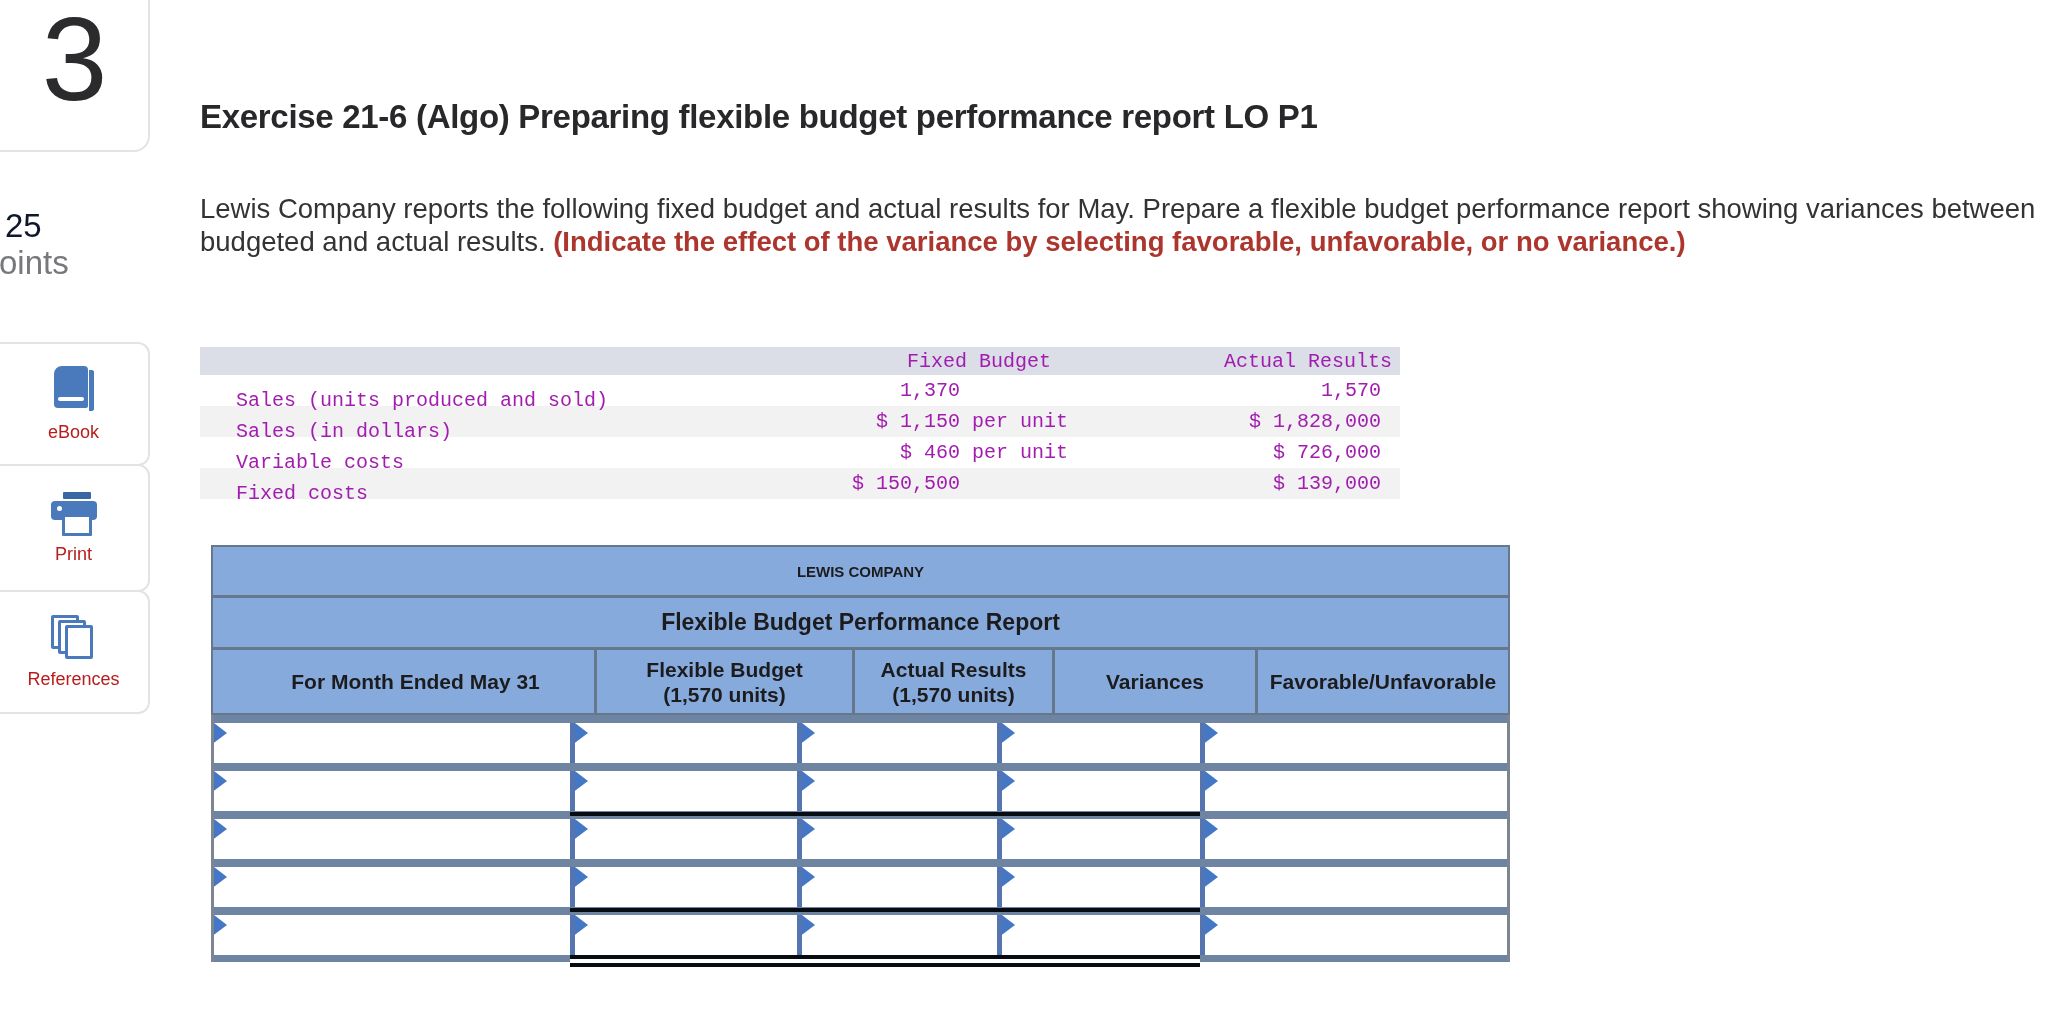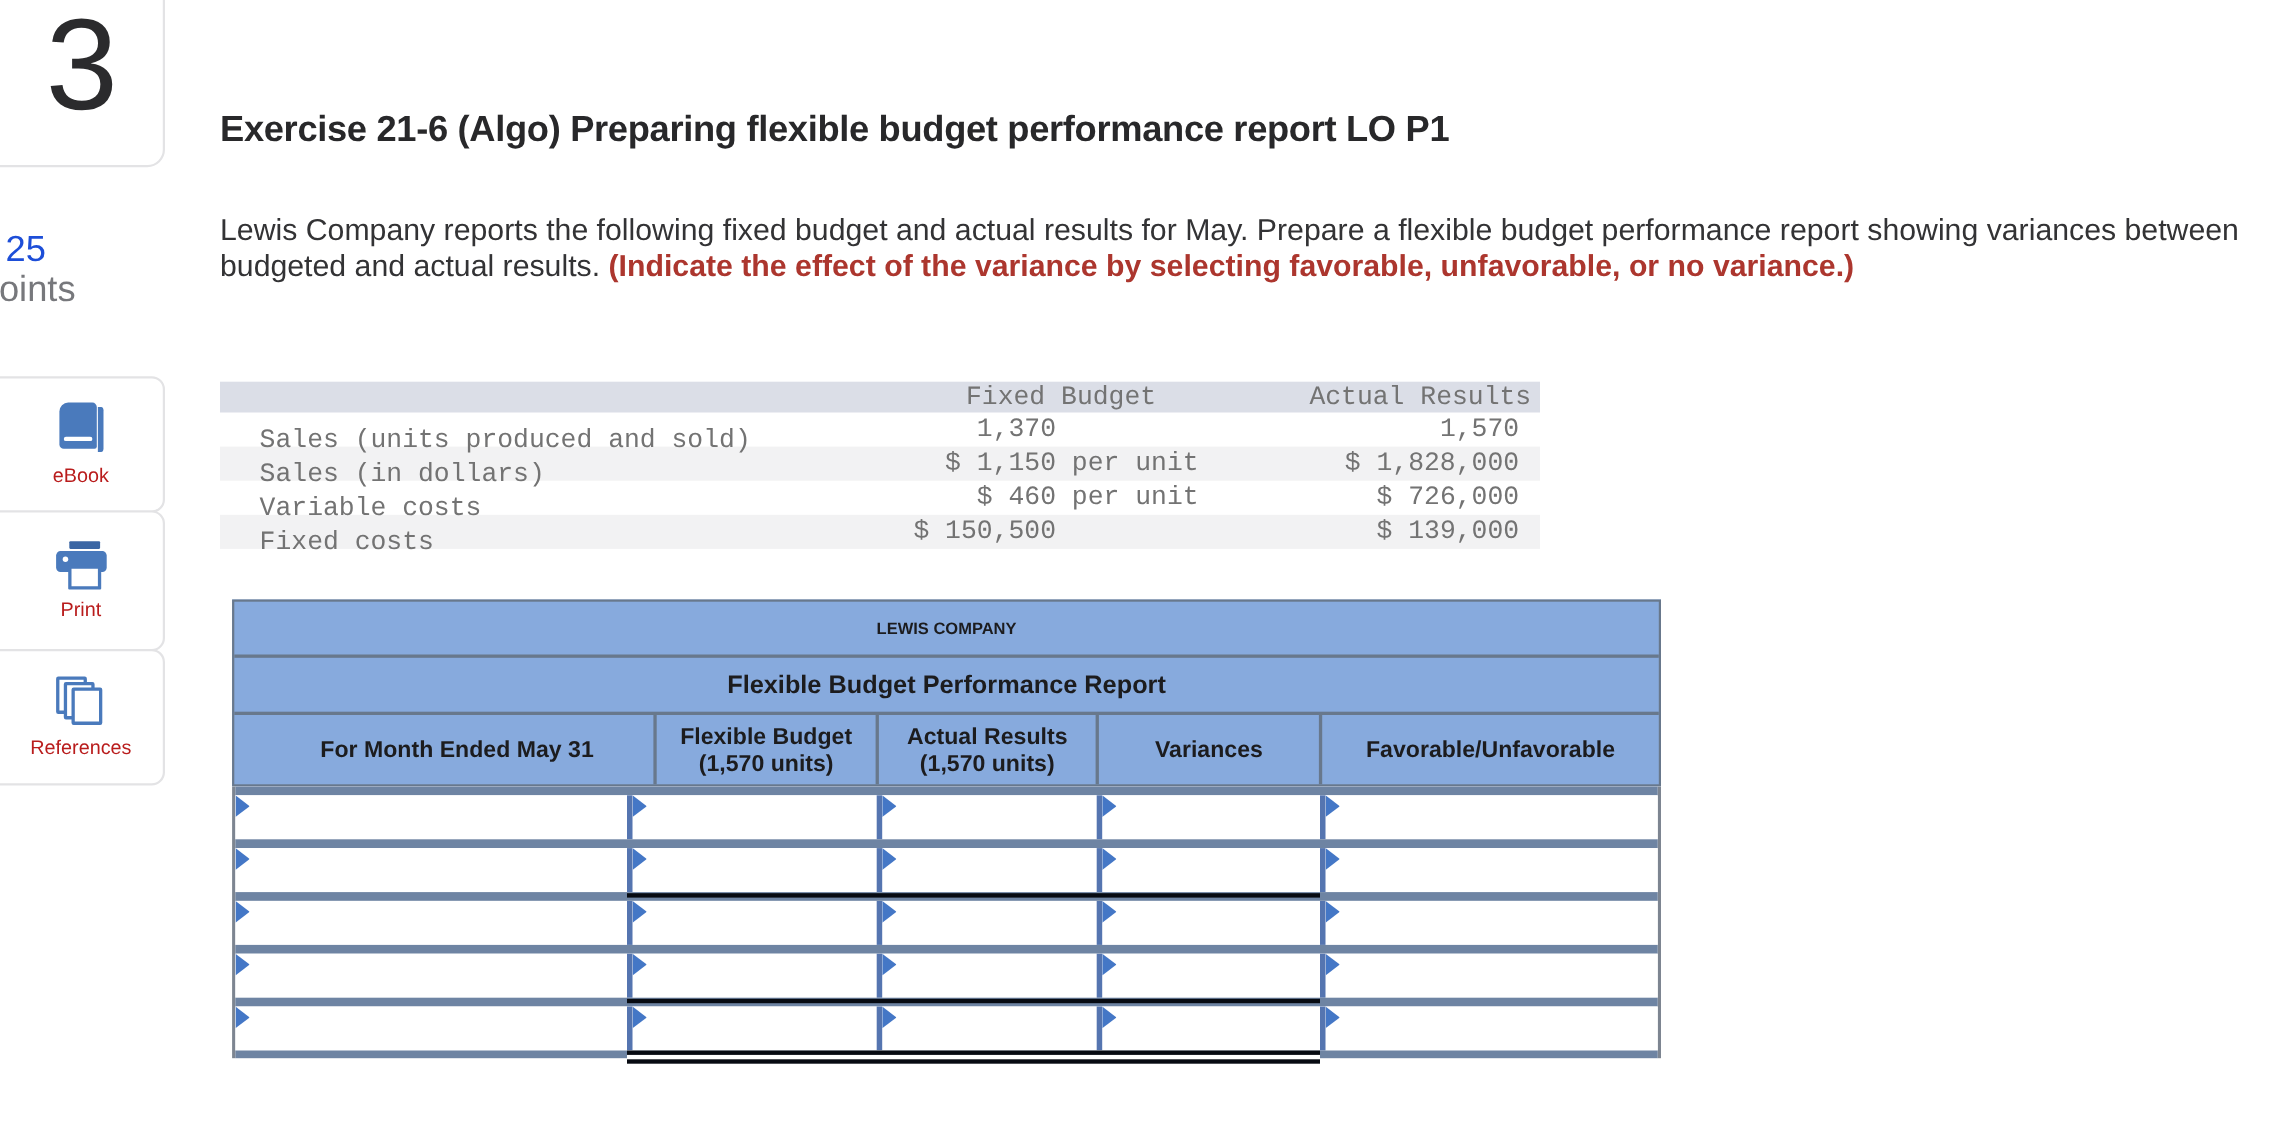--- a/index.html
+++ b/index.html
@@ -8,21 +8,21 @@
     background:#ffffff;font-family:"Liberation Sans",sans-serif;color:#2e2e30;
   }
   
   .qcard{
     position:absolute;left:-3px;top:-3px;width:149px;height:151px;background:#fff;
     border:2px solid #e3e3e5;border-radius:0 0 16px 0;
     display:flex;align-items:flex-start;justify-content:center;
   }
   .qnum{font-size:118px;line-height:108px;margin-top:6px;color:#2b2b2d;letter-spacing:-2px;}
   .points{position:absolute;left:0;top:209px;width:150px;}
-  .points-val{color:#1d4ed8;font-size:33px;line-height:34px;margin-left:5px;}
+  .points-val{color:#0f172a;font-size:33px;line-height:34px;margin-left:5px;}
   .points-lab{color:#77787c;font-size:33px;line-height:28px;margin-left:-1px;margin-top:6px;}
   .tool-card{
     position:absolute;left:-3px;width:149px;background:#fff;
     border:2px solid #e3e3e5;border-radius:0 12px 12px 0;
     display:flex;flex-direction:column;align-items:center;justify-content:center;
   }
   .tool-label{font-size:18px;color:#b91c1c;margin-top:10px;}
   
   .ic-book{position:relative;width:40px;height:46px;}
   .ic-book .cover{position:absolute;left:0;top:0;width:34px;height:42px;background:#4a7abc;border-radius:8px 4px 2px 4px;}
@@ -38,39 +38,39 @@
   .ic-refs{position:relative;width:46px;height:44px;}
   .ic-refs .pg{position:absolute;width:22px;height:28px;background:#fff;border:3px solid #4a7abc;border-radius:2px;}
   .ic-refs .p1{left:0;top:0;}
   .ic-refs .p2{left:7px;top:5px;}
   .ic-refs .p3{left:14px;top:10px;}
   
   .title{position:absolute;left:200px;top:98px;font-size:33px;font-weight:bold;color:#28282a;letter-spacing:-0.3px;}
   .problem{position:absolute;left:200px;top:192px;width:1856px;font-size:27.5px;line-height:33px;color:#333335;}
   .problem .em{font-weight:bold;color:#ac362e;}
   
-  .gtable{position:absolute;left:200px;top:347px;width:1200px;font-family:"Liberation Mono","DejaVu Sans Mono",monospace;font-size:24px;color:#737373;}
+  .gtable{position:absolute;left:200px;top:347px;width:1200px;font-family:"Liberation Mono","DejaVu Sans Mono",monospace;font-size:20px;color:#a21caf;}
   .grow{display:flex;align-items:center;height:31px;box-sizing:border-box;}
   .ghead{height:28px;background:#dbdee7;}
   .gc1{width:560px;padding-left:36px;box-sizing:border-box;white-space:pre;margin-top:19px;}
   .gc2{width:200px;text-align:right;white-space:pre;}
   .gc3{width:135px;text-align:left;white-space:pre;}
   .gcfb{width:335px;text-align:right;padding-right:44px;box-sizing:border-box;white-space:pre;}
   .gc4{flex:1;text-align:right;padding-right:19px;box-sizing:border-box;white-space:pre;}
   .gc4h{flex:1;text-align:right;padding-right:8px;box-sizing:border-box;white-space:pre;}
   .stripe{background:#f2f2f3;}
   
   .lewis{position:absolute;left:211px;top:545px;width:1299px;box-sizing:border-box;}
   .lhead{border:2px solid #68788c;background:#87aadd;box-sizing:border-box;color:#1c1c1e;}
   .lh1{height:48px;display:flex;align-items:center;justify-content:center;font-size:15px;font-weight:bold;border-bottom:3px solid #68788c;}
   .lh2{height:49px;display:flex;align-items:center;justify-content:center;font-size:23px;font-weight:bold;border-bottom:3px solid #68788c;}
   .lh3{display:flex;height:63px;padding-left:24px;}
   .lh3 .hc{box-sizing:border-box;border-left:3px solid #68788c;display:flex;flex-direction:column;align-items:center;justify-content:center;font-size:21px;font-weight:bold;line-height:25px;text-align:center;}
   .lh3 .hc:first-child{border-left:none;}
-  .hc.w1{width:357px;}.hc.w2{width:202px;}.hc.w3{width:200px;}.hc.w4{width:203px;}.hc.w5{flex:1;}
+  .hc.w1{width:357px;}.hc.w2{width:258px;}.hc.w3{width:200px;}.hc.w4{width:203px;}.hc.w5{flex:1;}
   .lbody{box-sizing:border-box;border-left:3px solid #7d8591;border-right:3px solid #7d8591;background:#fff;}
   .sep{height:8px;background:#6e84a3;position:relative;}
   .sep .rule-single{position:absolute;left:356px;width:630px;top:1px;height:4px;background:#070b12;}
   .sep-bottom{height:7px;background:#6e84a3;position:relative;}
   .rule-double{position:absolute;left:356px;width:630px;top:0;height:12px;box-sizing:border-box;border-top:4px solid #070b12;border-bottom:4px solid #070b12;background:#fff;}
   .brow{display:flex;height:40px;}
   .bcell{position:relative;background:#fff;box-sizing:border-box;border-left:5px solid #5575b0;}
   .bcell:first-child{border-left:none;}
   .bc1{width:356px;}.bc2{width:227px;}.bc3{width:200px;}.bc4{width:203px;}.bc5{flex:1;}
   .tri{position:absolute;left:0;top:0;width:13px;height:22px;background:#4477c6;

